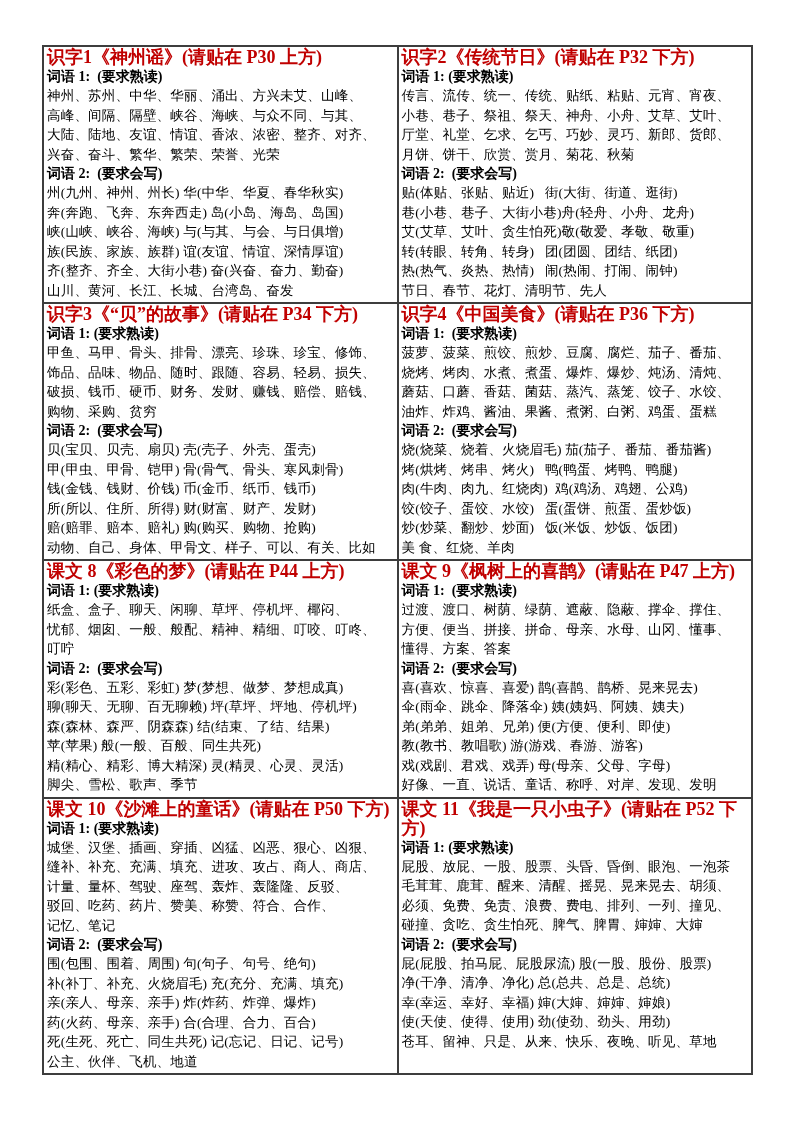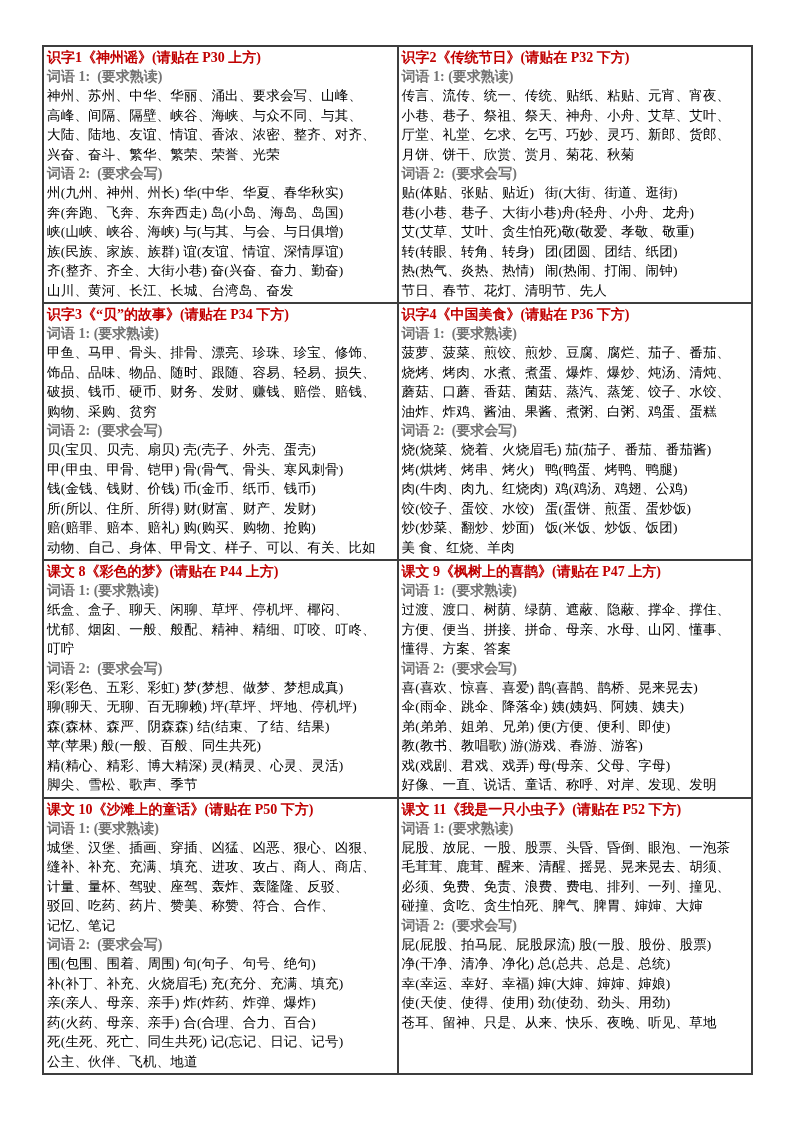--- a/index.html
+++ b/index.html
@@ -4,37 +4,37 @@
 <style>
   html,body{margin:0;padding:0;background:#ffffff;}
   body{width:793px;height:1122px;position:relative;font-family:"Liberation Serif","DejaVu Serif",serif;}
   .page{position:absolute;left:0;top:0;width:793px;height:1122px;background:#ffffff;}
   table.vocab{position:absolute;left:42px;top:45px;width:711px;border-collapse:collapse;table-layout:fixed;}
   table.vocab td{border:2px solid #3d3d3d;vertical-align:top;padding:1px 3px 2px 3px;width:50%;overflow:hidden;}
   tr.r1 td{height:243px;}
   tr.r2 td{height:238px;}
   tr.r3 td{height:212px;margin-top:26px;}
   tr.r4 td{height:249px;margin-left:33px;}
-  .ctitle{color:#c00000;font-weight:bold;font-size:14px;line-height:19px;white-space:pre-wrap;}
-  .slabel{color:#737373;font-weight:bold;font-size:14px;line-height:19px;white-space:pre-wrap;}
+  .ctitle{color:#c00000;font-weight:bold;font-size:18px;line-height:19px;white-space:pre-wrap;}
+  .slabel{color:#000000;font-weight:bold;font-size:14px;line-height:19px;white-space:pre-wrap;}
   .wlist{color:#000000;}
   .wline{font-size:13.5px;line-height:19.5px;white-space:pre-wrap;letter-spacing:0.2px;}
 </style>
 </head>
 <body>
 
 <div class="page">
   <table class="vocab">
     <tbody>
         <tr class="r1">
       <td>
         <div class="ctitle">识字1《神州谣》(请贴在 P30 上方)</div>
         <div class="slabel">词语 1:  (要求熟读)</div>
         <div class="wlist">
-              <div class="wline">神州、苏州、中华、华丽、涌出、要求会写、山峰、</div>
+              <div class="wline">神州、苏州、中华、华丽、涌出、方兴未艾、山峰、</div>
               <div class="wline">高峰、间隔、隔壁、峡谷、海峡、与众不同、与其、</div>
               <div class="wline">大陆、陆地、友谊、情谊、香浓、浓密、整齐、对齐、</div>
               <div class="wline">兴奋、奋斗、繁华、繁荣、荣誉、光荣</div>
             </div>
         <div class="slabel">词语 2:  (要求会写)</div>
         <div class="wlist">
               <div class="wline">州(九州、神州、州长) 华(中华、华夏、春华秋实)</div>
               <div class="wline">奔(奔跑、飞奔、东奔西走) 岛(小岛、海岛、岛国)</div>
               <div class="wline">峡(山峡、峡谷、海峡) 与(与其、与会、与日俱增)</div>
               <div class="wline">族(民族、家族、族群) 谊(友谊、情谊、深情厚谊)</div>

